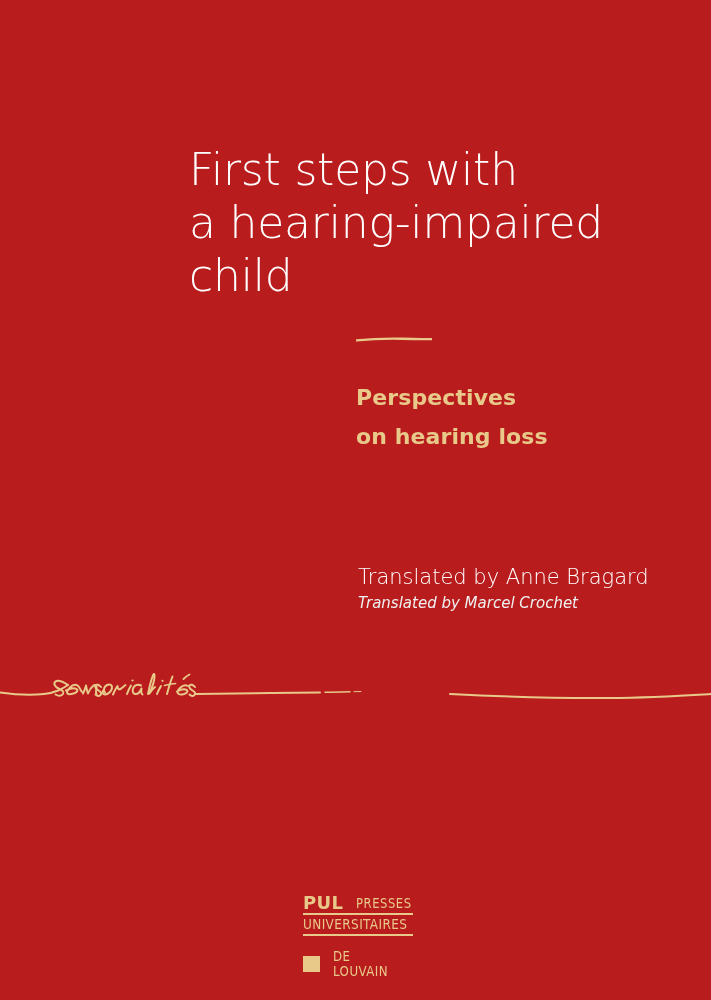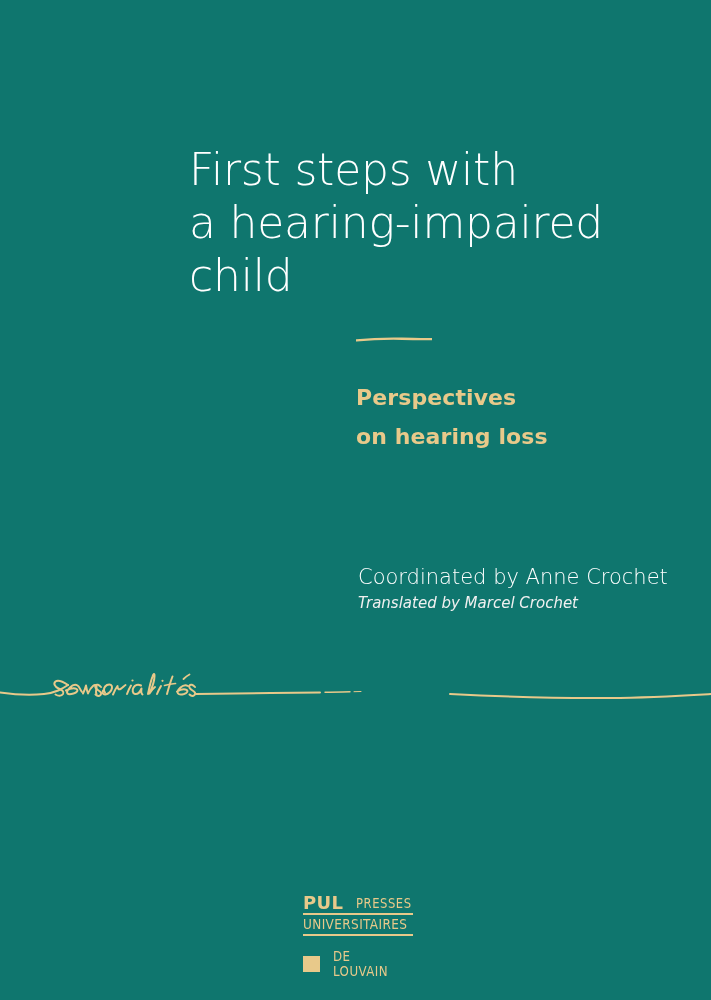--- a/index.html
+++ b/index.html
@@ -10,21 +10,21 @@
     width: 711px;
     height: 1000px;
     overflow: hidden;
     font-family: "Liberation Sans", sans-serif;
   }
 
   #cover {
     position: relative;
     width: 711px;
     height: 1000px;
-    background: #0f766e;
+    background: #b91c1c;
     overflow: hidden;
   }
 
   
   #title-block {
     position: absolute;
     left: 189px;
     top: 143px;
     width: 470px;
   }
@@ -183,21 +183,21 @@
   <svg id="subtitle-rule" viewBox="0 0 76 5" preserveAspectRatio="none">
     <path d="M0.5,3.4 C14,2.0 30,1.4 46,1.7 C58,1.9 68,2.4 75.5,2.1" fill="none" stroke="#e8c98a" stroke-width="2.4" stroke-linecap="round"></path>
   </svg>
 
   <div id="subtitle-block">
     <div class="subtitle-line">Perspectives</div>
     <div class="subtitle-line">on hearing loss</div>
   </div>
 
   <div id="credits-block">
-    <div id="coordinator">Coordinated by Anne Crochet</div>
+    <div id="coordinator">Translated by Anne Bragard</div>
     <div id="translator">Translated by Marcel Crochet</div>
   </div>
 
   <svg id="series-mark" viewBox="0 0 711 75">
     <g fill="none" stroke="#e8c98a" stroke-linecap="round" stroke-linejoin="round">
 
       <path d="M0,44.5 C14,46.5 30,47.5 44,46 C56,44.7 62,41 68,37" stroke-width="2.0"></path>
 
       <path d="M68,37 C62,33 58,31.5 55.5,33.5 C53,35.5 55,39 58.5,40.5
                C62,42 64.5,43.5 63,46 C61.5,48.2 58,48 55.5,46.5" stroke-width="2.0"></path>

